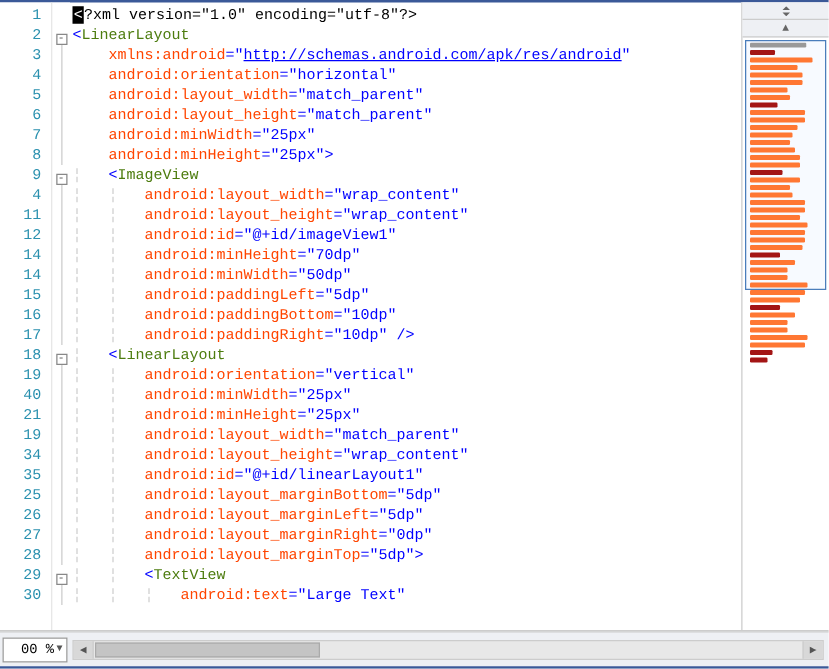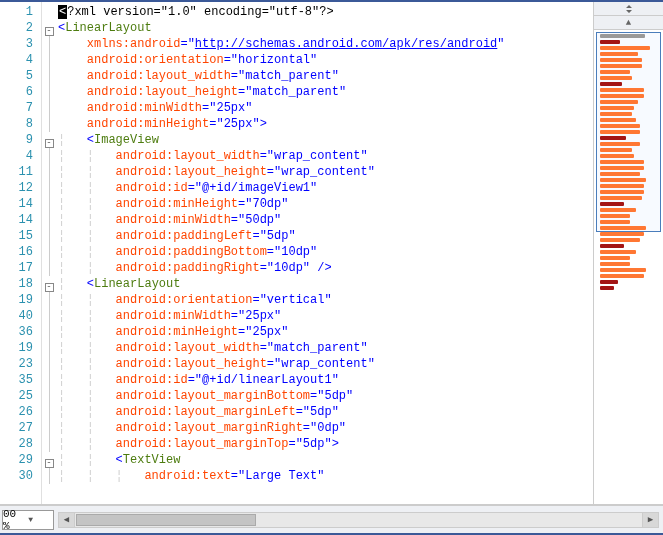--- a/index.html
+++ b/index.html
@@ -94,21 +94,21 @@
   
   .statusbar {
     height: 28px;
     display:flex;
     align-items:center;
     background:#eef0f4;
     border-top:1px solid #ccc;
   }
   .zoom-box{
     width:52px;height:20px;border:1px solid #999;background:#fff;
-    display:flex;align-items:center;justify-content:flex-end;padding-right:20px;
+    display:flex;align-items:center;justify-content:flex-end;padding-right:3px;
     font-size:11px;margin-left:2px;
   }
   .zoom-arrow{font-size:8px;color:#555;margin-left:2px;}
   .hscroll{
     flex:1;height:16px;background:#e8e8e8;margin:0 4px;position:relative;
     border:1px solid #ccc;
   }
   .hscroll-btn{
     width:16px;height:14px;background:#d8d8d8;display:inline-flex;
     align-items:center;justify-content:center;font-size:9px;color:#555;
@@ -142,23 +142,23 @@
       <div class="ln">11</div>
       <div class="ln">12</div>
       <div class="ln">14</div>
       <div class="ln">14</div>
       <div class="ln">15</div>
       <div class="ln">16</div>
       <div class="ln">17</div>
       <div class="ln">18</div>
       <div class="ln">19</div>
       <div class="ln">40</div>
-      <div class="ln">36</div>
+      <div class="ln">21</div>
       <div class="ln">19</div>
-      <div class="ln">23</div>
+      <div class="ln">34</div>
       <div class="ln">35</div>
       <div class="ln">25</div>
       <div class="ln">26</div>
       <div class="ln">27</div>
       <div class="ln">28</div>
       <div class="ln">29</div>
       <div class="ln">30</div>
     </div>
   <div class="fold-col" id="foldcol">
       <div class="frow"></div>

